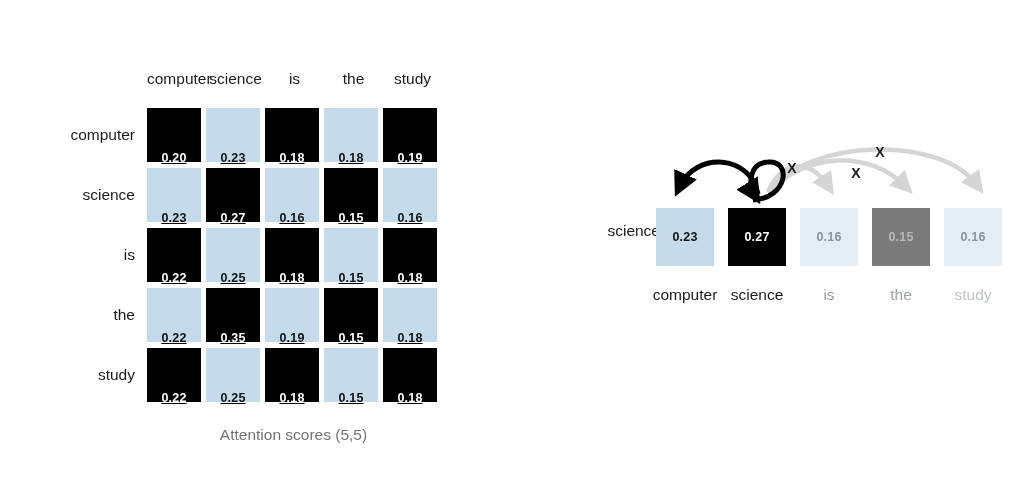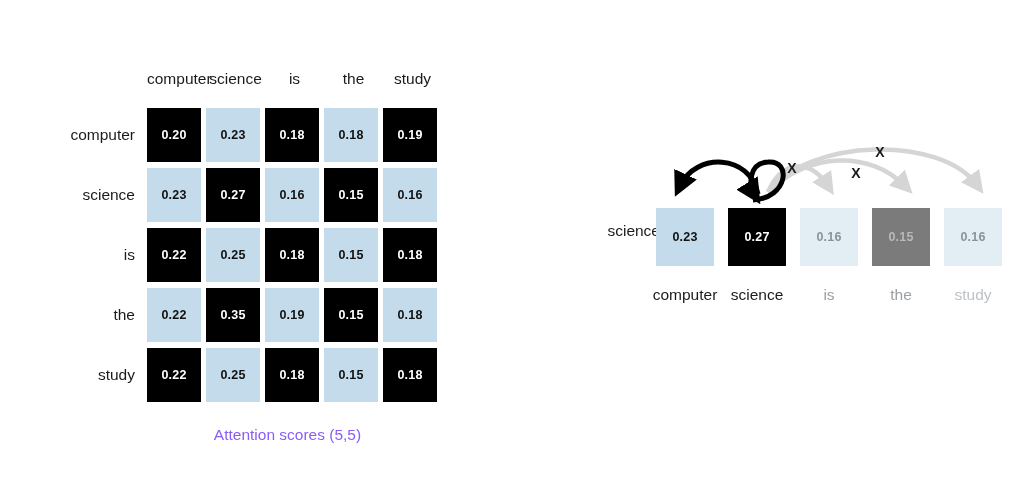--- a/index.html
+++ b/index.html
@@ -51,46 +51,47 @@
   #grid {
     position: absolute;
     left: 147px; top: 105px;
     width: 295px; height: 300px;
     display: grid;
     grid-template-columns: repeat(5, 59px);
     grid-template-rows: repeat(5, 60px);
   }
   .cell {
     width: 59px; height: 60px;
-    display: flex; align-items: center; justify-content: center;
+    display: flex; align-items: flex-end; justify-content: center;
     position: relative;
+    text-decoration: underline;
   }
   .cell .swatch {
     position: absolute;
     left: 0; top: 3px;
     width: 54px; height: 54px;
   }
   .cell .val {
     position: relative;
     z-index: 2;
     font-size: 12.5px;
     font-weight: bold;
     letter-spacing: 0.2px;
     margin-left: -5px;
   }
   .cell.dark .val { color: #ffffff; }
   .cell.light .val { color: #111111; }
 
   #matrix-caption {
     position: absolute;
-    left: 140px; top: 426px;
+    left: 146px; top: 426px;
     width: 295px;
     text-align: center;
     font-size: 15.5px;
-    color: #8b5cf6;
+    color: #737373;
     white-space: nowrap;
   }
 
   
   #focus-panel { position: absolute; left: 520px; top: 0; width: 506px; height: 504px; }
 
   #focus-row-label {
     position: absolute;
     left: 20px; top: 222px;
     width: 120px;

